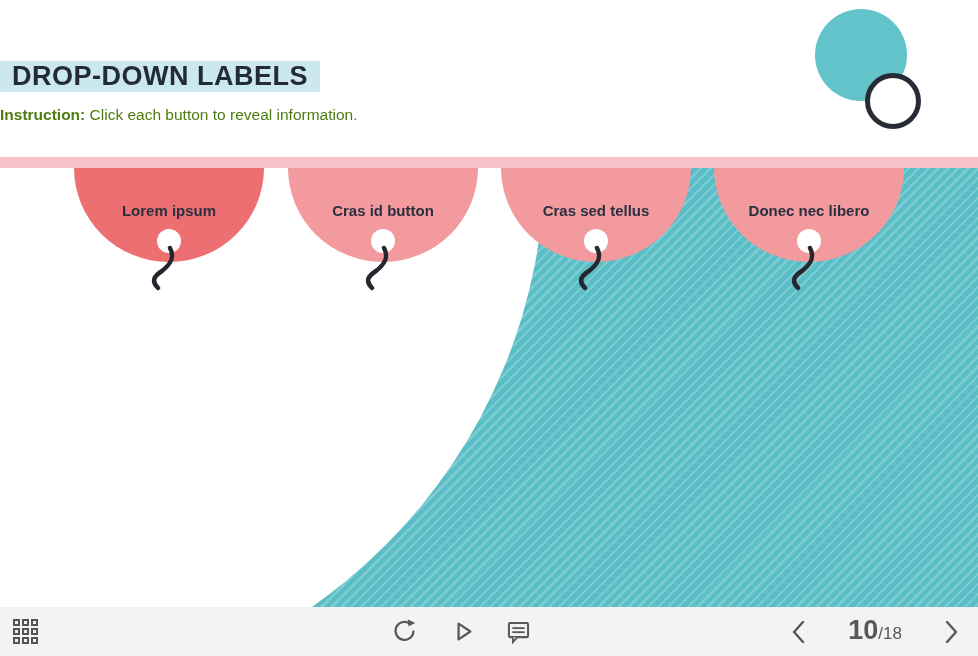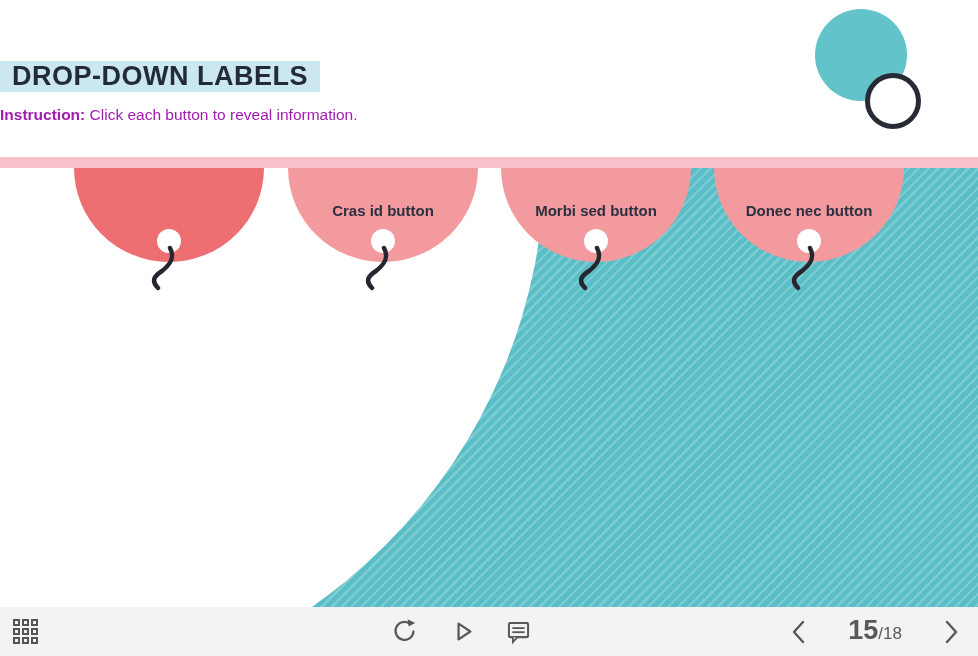--- a/index.html
+++ b/index.html
@@ -8,21 +8,21 @@
     font-family:"Liberation Sans",sans-serif;background:#ffffff;
   }
   
   .header{position:absolute;left:0;top:0;width:945px;text-align:left;z-index:6;}
   .title-wrap{margin-top:61px;}
   .title-highlight{
     display:inline-block;background:#cbe7ef;color:#232a3a;
     font-size:27px;font-weight:bold;letter-spacing:.5px;
     line-height:29px;padding:1px 12px;
   }
-  .instruction{margin-top:14px;font-size:15.5px;color:#a21caf;}
+  .instruction{margin-top:14px;font-size:15.5px;color:#4d7c0f;}
   .instruction b{font-weight:bold;}
   
   .teal-circle{
     position:absolute;left:815px;top:9px;width:92px;height:92px;
     border-radius:50%;background:#63c3ca;z-index:5;
   }
   .ring-circle{
     position:absolute;left:865px;top:73px;width:56px;height:56px;
     box-sizing:border-box;border:5px solid #262b35;border-radius:50%;
     background:#ffffff;z-index:6;
@@ -103,44 +103,45 @@
     <div class="instruction">
       <b>Instruction:</b>
       <span>Click each button to reveal information.</span>
     </div>
   </div>
 
   <div class="teal-circle"></div>
   <div class="ring-circle"></div>
 
   <div class="drop-btn btn-active" style="left:74px;">
+    <div class="lbl">Lorem ipsum</div>
     <div class="dot"></div>
     <svg class="string" viewBox="0 0 40 50">
       <path d="M23 4 C28 13 24 20 15 27 C7 32 4 37 11 44" fill="none" stroke="#26262f" stroke-width="4.5" stroke-linecap="round" stroke-linejoin="round"></path>
     </svg>
   </div>
 
   <div class="drop-btn btn-default" style="left:288px;">
     <div class="lbl">Cras id button</div>
     <div class="dot"></div>
     <svg class="string" viewBox="0 0 40 50">
       <path d="M23 4 C28 13 24 20 15 27 C7 32 4 37 11 44" fill="none" stroke="#26262f" stroke-width="4.5" stroke-linecap="round" stroke-linejoin="round"></path>
     </svg>
   </div>
 
   <div class="drop-btn btn-default" style="left:501px;">
-    <div class="lbl">Morbi sed button</div>
+    <div class="lbl">Cras sed tellus</div>
     <div class="dot"></div>
     <svg class="string" viewBox="0 0 40 50">
       <path d="M23 4 C28 13 24 20 15 27 C7 32 4 37 11 44" fill="none" stroke="#26262f" stroke-width="4.5" stroke-linecap="round" stroke-linejoin="round"></path>
     </svg>
   </div>
 
   <div class="drop-btn btn-default" style="left:714px;">
-    <div class="lbl">Donec nec button</div>
+    <div class="lbl">Donec nec libero</div>
     <div class="dot"></div>
     <svg class="string" viewBox="0 0 40 50">
       <path d="M23 4 C28 13 24 20 15 27 C7 32 4 37 11 44" fill="none" stroke="#26262f" stroke-width="4.5" stroke-linecap="round" stroke-linejoin="round"></path>
     </svg>
   </div>
 
   <div class="player-bar">
 
     <div class="menu-grid">
       <span></span>
@@ -168,21 +169,21 @@
       <line x1="6.5" y1="9" x2="17.5" y2="9" stroke="#58585a" stroke-width="1.6"></line>
       <line x1="6.5" y1="12.6" x2="17.5" y2="12.6" stroke="#58585a" stroke-width="1.6"></line>
       <polyline points="7,17 7,21.5 10.8,17.3" fill="#f3f3f4" stroke="#58585a" stroke-width="1.6"></polyline>
     </svg>
 
     <svg class="pb-icon icon-prev" width="20" height="26" viewBox="0 0 20 26">
       <polyline points="14,3 5,13 14,23" fill="none" stroke="#58585a" stroke-width="2.4" stroke-linecap="round" stroke-linejoin="round"></polyline>
     </svg>
 
     <div class="page-count">
-      <span class="cur">15</span><span class="tot">/18</span>
+      <span class="cur">10</span><span class="tot">/18</span>
     </div>
 
     <svg class="pb-icon icon-next" width="20" height="26" viewBox="0 0 20 26">
       <polyline points="6,3 15,13 6,23" fill="none" stroke="#58585a" stroke-width="2.4" stroke-linecap="round" stroke-linejoin="round"></polyline>
     </svg>
 
   </div>
 </div>
 
 </body></html>

